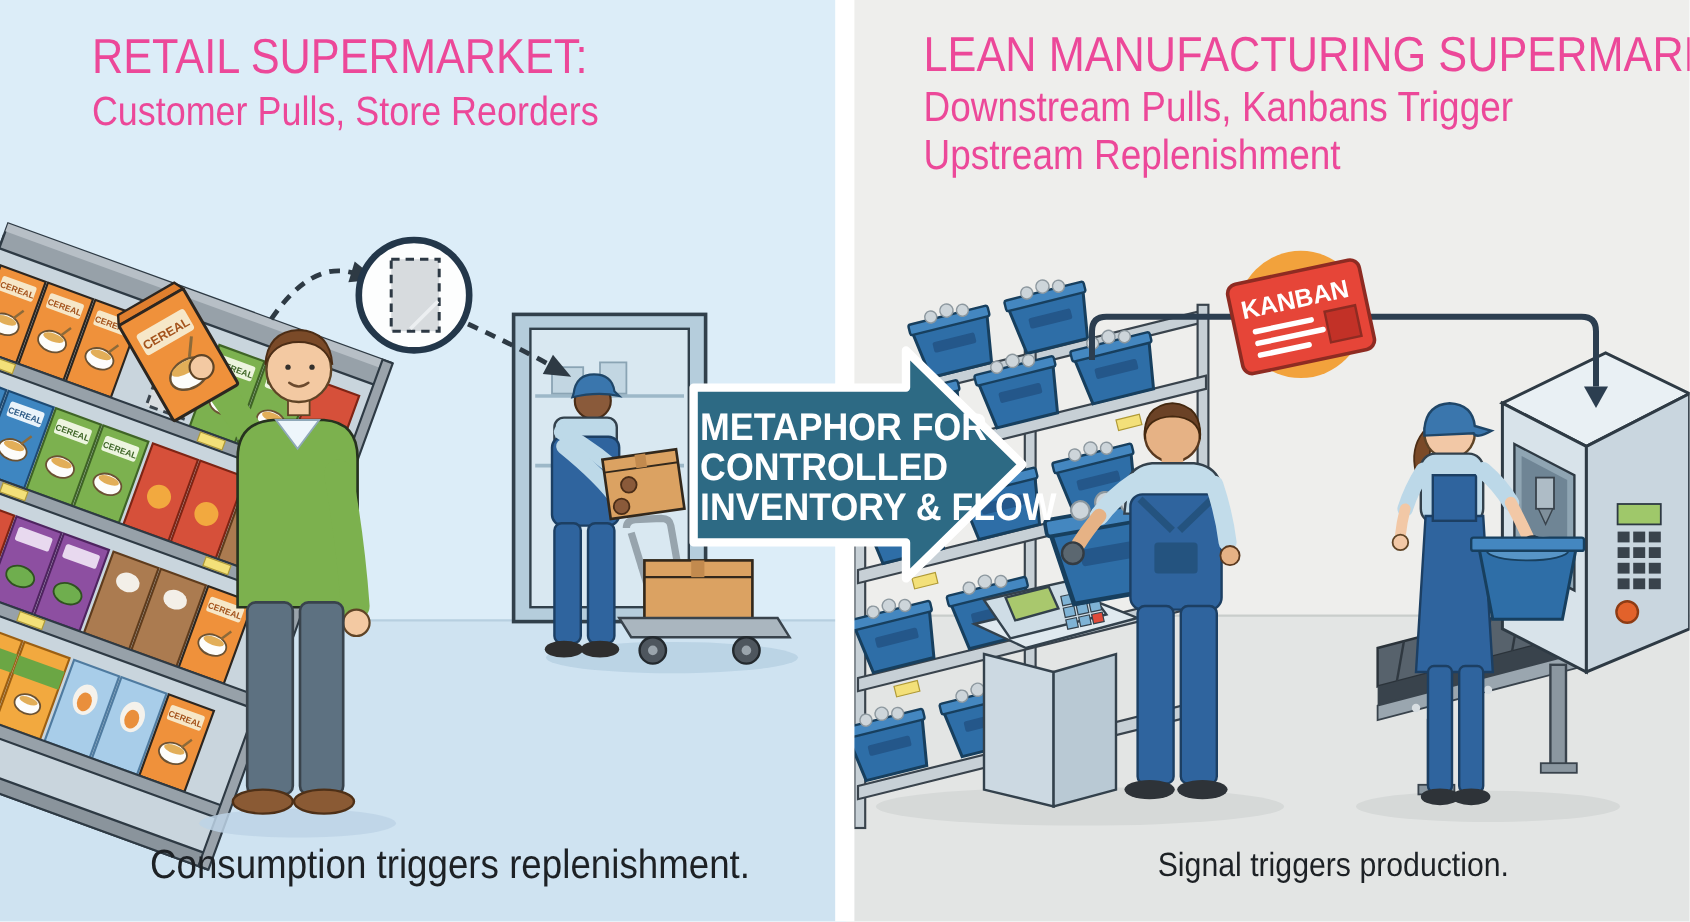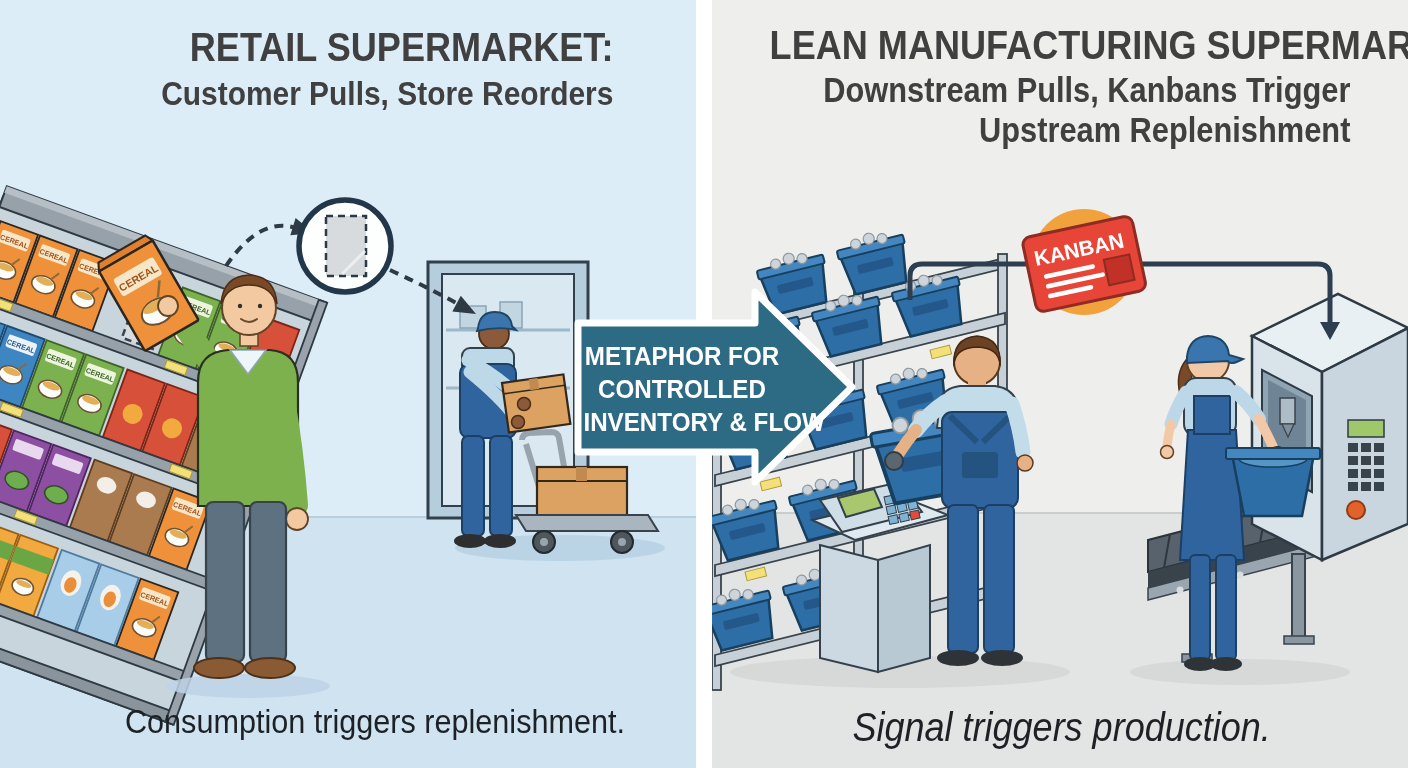--- a/index.html
+++ b/index.html
@@ -1,34 +1,34 @@
 <!DOCTYPE html>
 <html style="--kanban-red: #e64538; --kanban-orange: #f2a23c; --bin-blue: #2e6ea7; --overall-blue: #2f649e; --connector-navy: #2c3e50; --sweater-green: #7cb14e; --arrow-teal: #2d6a84; --title-text: #15181b;"><head>
 <meta charset="utf-8">
 <title>Diagram</title>
 <style>
   html,body{margin:0;padding:0;background:#ffffff;}
   #stage{position:relative;width:1408px;height:768px;overflow:hidden;
          font-family:"Liberation Sans",sans-serif;}
   #stage svg{position:absolute;left:0;top:0;}
-  .ttl{position:absolute;text-align:right;font-weight:bold;color:#404040;}
+  .ttl{position:absolute;text-align:left;font-weight:normal;color:#ec4899;}
   .ttl div{transform:scaleX(.88);transform-origin:50% 50%;white-space:nowrap;}
   #left-title{left:40px;top:22px;width:610px;}
   #left-title .l1{font-size:41px;line-height:50px;}
   #left-title .l2{font-size:34px;line-height:42px;}
   #right-title{left:730px;top:20px;width:660px;}
   #right-title .l1{font-size:41px;line-height:50px;}
   #right-title .l2{font-size:35px;line-height:40px;}
   #right-title .l3{font-size:35px;line-height:40px;}
   .cap{position:absolute;text-align:right;font-weight:400;color:#1d2125;}
   .cap div{transform:scaleX(.9);transform-origin:50% 50%;white-space:nowrap;}
   #left-caption{left:55px;top:702px;width:600px;font-size:34px;}
-  #right-caption{left:830px;top:705px;width:450px;font-size:40px;font-style:italic;}
+  #right-caption{left:830px;top:705px;width:450px;font-size:28px;}
   #arrow-text{position:absolute;left:576px;top:340px;width:212px;text-align:center;
-              color:#ffffff;font-weight:bold;font-size:26px;line-height:33px;}
+              color:#ffffff;font-weight:bold;font-size:32px;line-height:33px;}
   #arrow-text div{transform:scaleX(.93);transform-origin:50% 50%;white-space:nowrap;}
 </style>
 </head>
 <body>
 
 <div id="stage">
 
 <svg width="1408" height="768" viewBox="0 0 1408 768" xmlns="http://www.w3.org/2000/svg">
   <defs>
     <g id="box-o">

